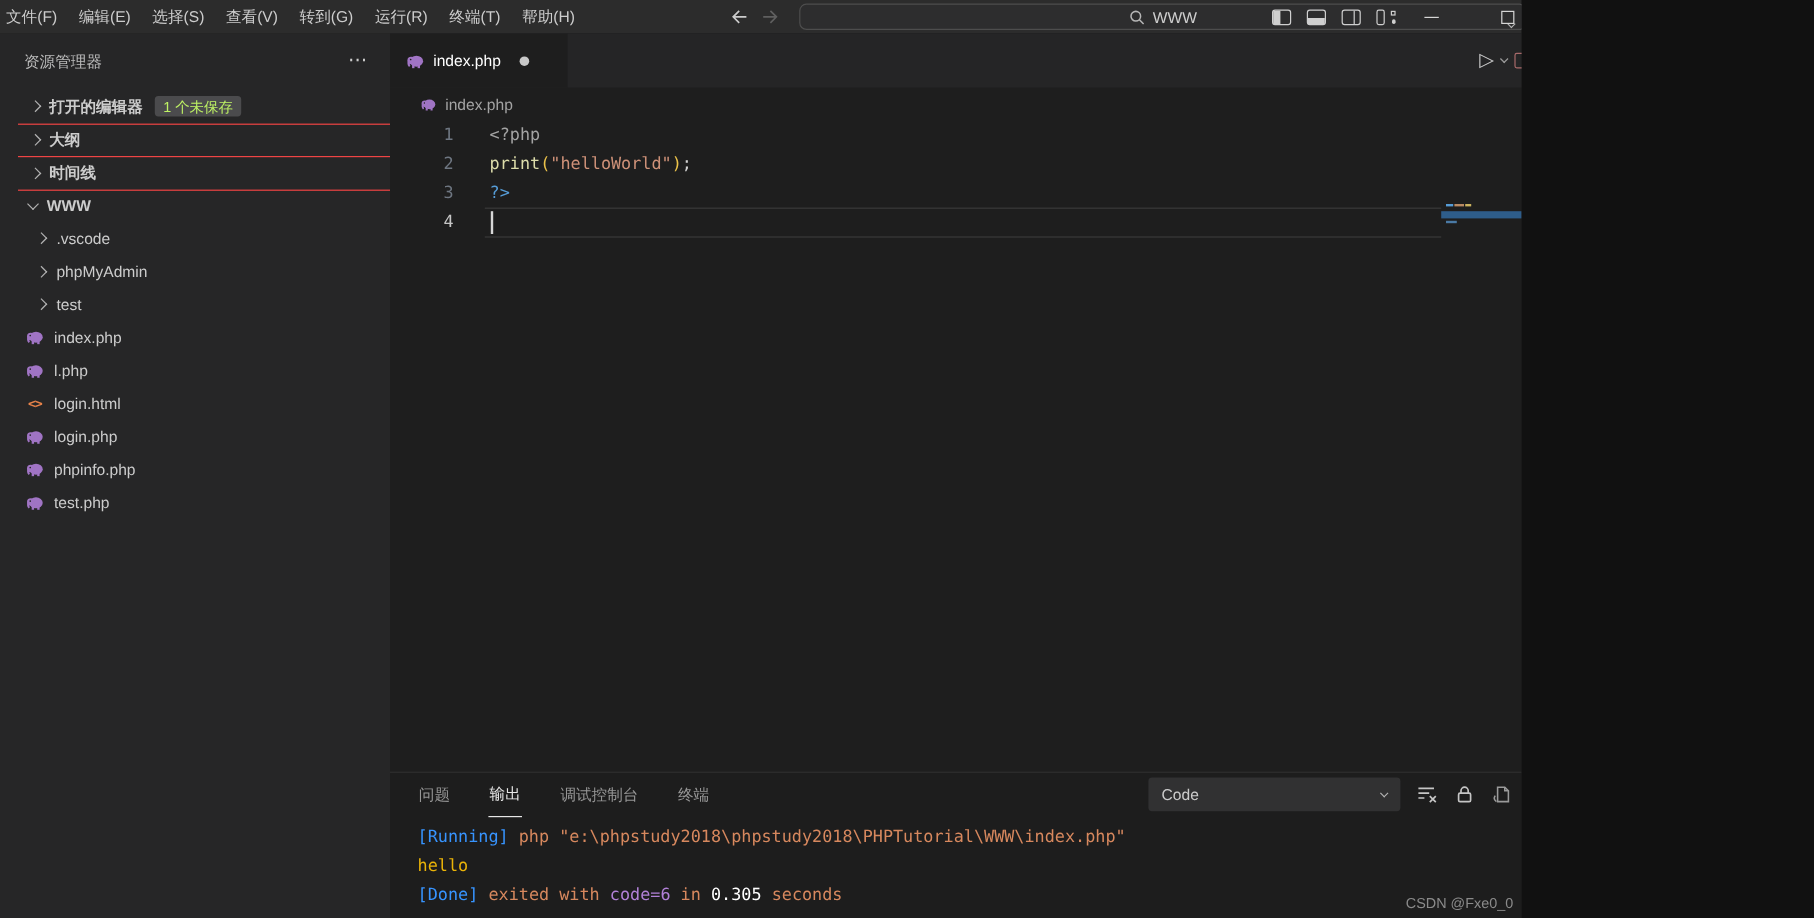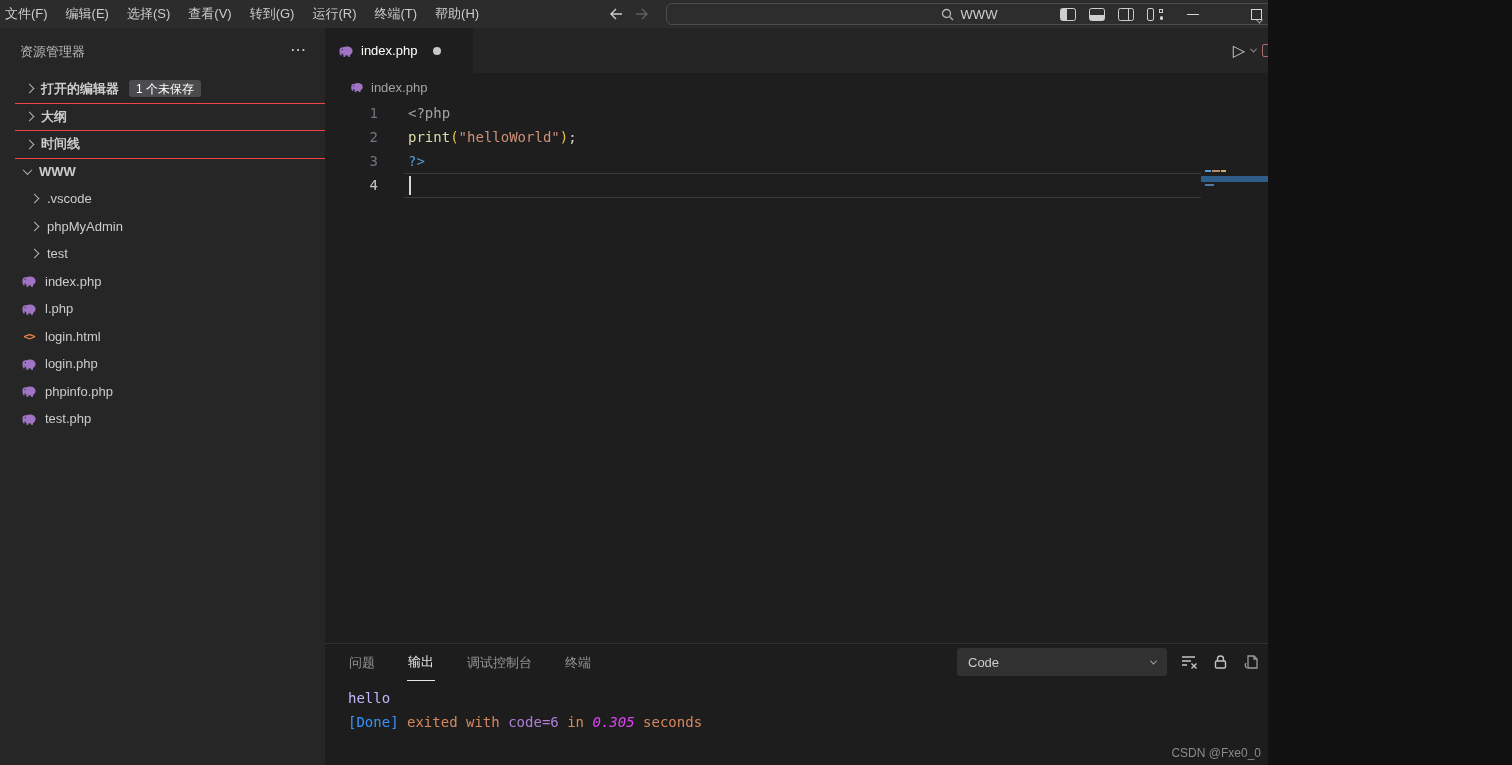--- a/index.html
+++ b/index.html
@@ -28,21 +28,21 @@
   .btn-min { width:12px; border-top:1.4px solid #d6d6d6; margin-right:52px; }
   .btn-max { width:11px; height:11px; border:1.4px solid #d6d6d6; margin-right:6px; }
 
   
   .sidebar { position:absolute; top:28px; left:0; width:325px; bottom:0; background:#262627; font-size:13px; }
   .sb-header { height:47px; display:flex; align-items:center; padding-left:20px; color:#bbbbbb; position:relative; }
   .sb-more { position:absolute; right:18px; top:12px; font-size:16px; letter-spacing:1px; color:#cccccc; }
   .sb-section { height:27.5px; display:flex; align-items:center; font-weight:700; color:#cccccc;margin-left:15px; }
   .sb-section.bordered { border-top:1px solid #ef4444; }
   .sb-section .chev { margin:0 8px 0 11px; }
-  .badge { margin-left:10px; background:#4b4b4d; color:#ffffff; font-weight:400; font-size:12px; padding:2.5px 7px; border-radius:3px; line-height:1; }
+  .badge { margin-left:10px; background:#4b4b4d; color:#bef264; font-weight:400; font-size:12px; padding:2.5px 7px; border-radius:3px; line-height:1; }
   .tree { }
   .tree-row { height:27.5px; display:flex; align-items:center; color:#cccccc; }
   .tree-row .chev { margin:0 9px 0 31px; }
   .tree-row .file-ico { margin:0 8px 0 21px; width:16px; height:16px; display:flex; align-items:center; justify-content:center; }
   .html-glyph { color:#e8834a; font-weight:700; font-size:11px; font-family:"DejaVu Sans Mono",monospace; letter-spacing:-1px; }
 
   
   .chev { display:inline-block; width:7px; height:7px; border-right:1.4px solid #b4b4b4; border-bottom:1.4px solid #b4b4b4; flex:none; }
   .chev.r { transform:rotate(-45deg); }
   .chev.d { transform:rotate(45deg) translate(-1px,-1px); }
@@ -349,19 +349,20 @@
       <span class="p-icon">
         <svg width="15" height="16" viewBox="0 0 15 16">
             <path d="M4 2 h6 l3 3 v9 h-9 z" stroke="#9a9a9a" stroke-width="1.3" fill="none"></path>
             <path d="M10 2 v3 h3" stroke="#9a9a9a" stroke-width="1.3" fill="none"></path>
             <path d="M2 9 q-2 3 1 5" stroke="#9a9a9a" stroke-width="1.3" fill="none"></path>
           </svg>
       </span>
     </div>
 
     <div class="output">
-        <div class="tok-row"><span style="color: #c4b5fd;">hello</span></div>
-        <div class="tok-row"><span style="color: rgb(55, 148, 255);">[Done] </span><span style="color: rgb(215, 136, 94);">exited with </span><span style="color: rgb(177, 128, 215);">code=6</span><span style="color: rgb(215, 136, 94);"> in </span><span style="color: #d946ef; font-style: italic;">0.305</span><span style="color: rgb(215, 136, 94);"> seconds</span></div>
+        <div class="tok-row"><span style="color: rgb(55, 148, 255);">[Running] </span><span style="color: rgb(215, 136, 94);">php "e:\phpstudy2018\phpstudy2018\PHPTutorial\WWW\index.php"</span></div>
+        <div class="tok-row"><span style="color: #eab308;">hello</span></div>
+        <div class="tok-row"><span style="color: rgb(55, 148, 255);">[Done] </span><span style="color: rgb(215, 136, 94);">exited with </span><span style="color: rgb(177, 128, 215);">code=6</span><span style="color: rgb(215, 136, 94);"> in </span><span style="color: #ffffff;">0.305</span><span style="color: rgb(215, 136, 94);"> seconds</span></div>
       </div>
     <div class="watermark">CSDN @Fxe0_0</div>
   </div>
 
 </div>
 
 </body></html>

